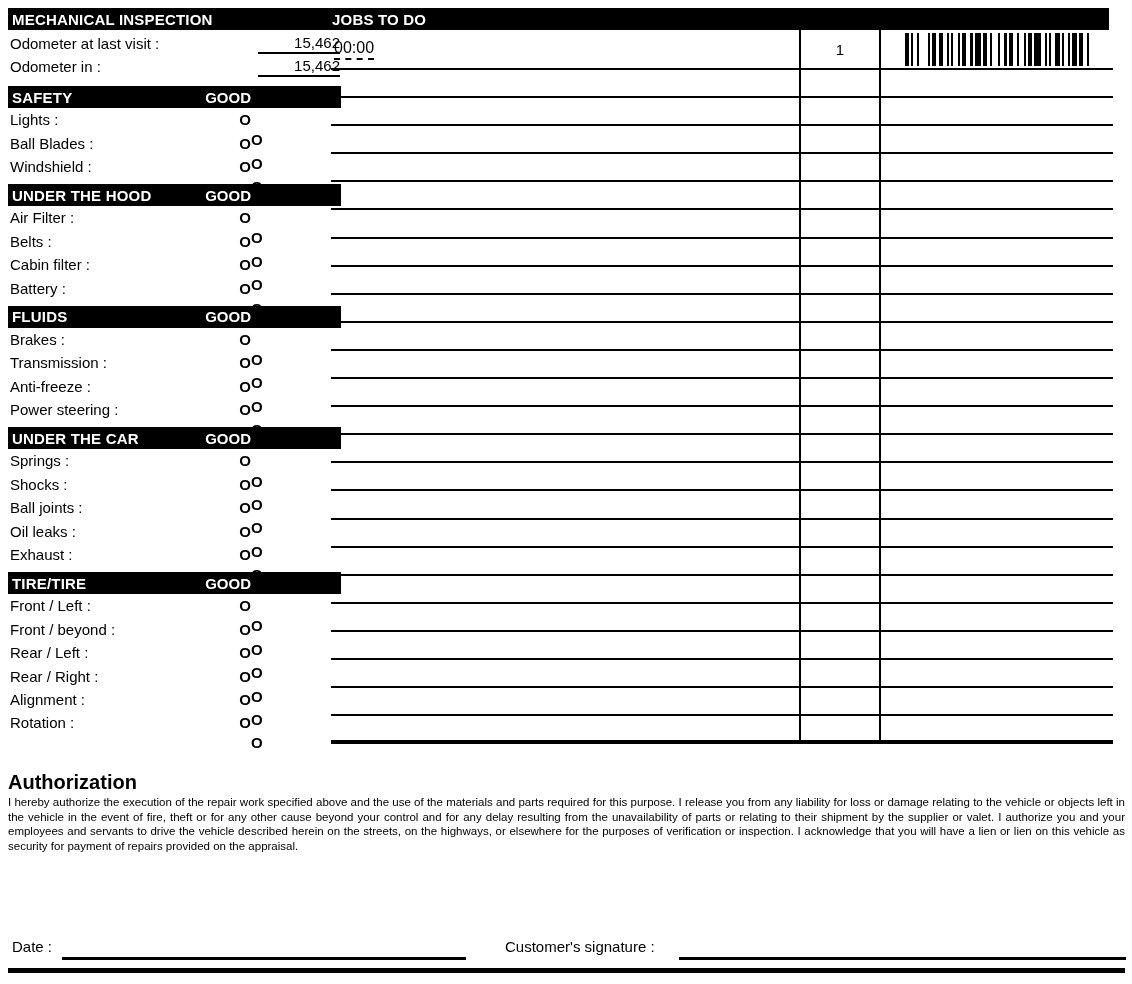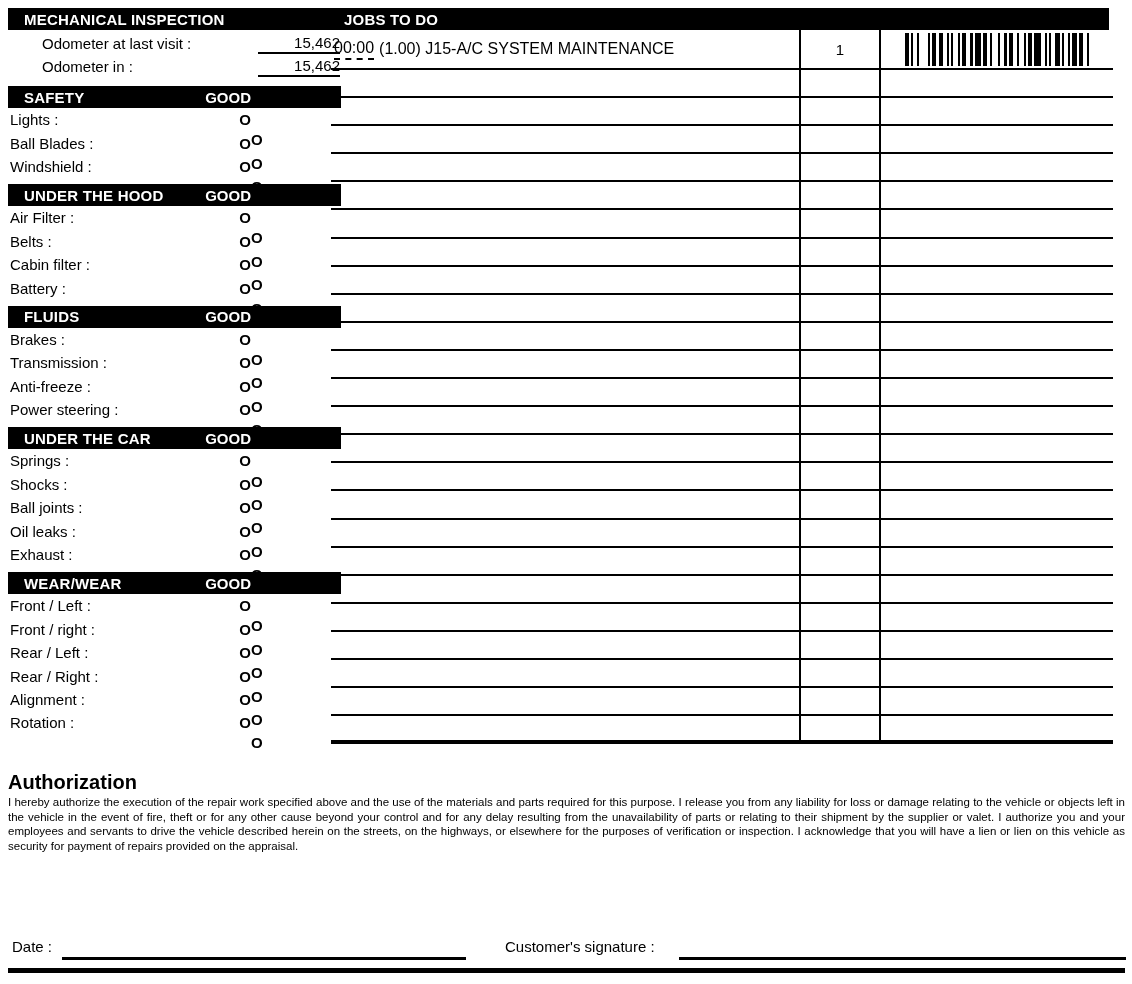--- a/index.html
+++ b/index.html
@@ -2,26 +2,26 @@
 <html><head>
 <meta charset="utf-8">
 <style>
   * { margin:0; padding:0; box-sizing:border-box; }
   html,body { background:#fff; }
   body { width:1132px; height:984px; font-family:"Liberation Sans","DejaVu Sans",sans-serif; color:#000; }
   .page { position:relative; width:1132px; height:984px; background:#fff; overflow:hidden; }
 
   
   .bar { background:#000; color:#fff; font-weight:bold; font-size:15px; height:22px; display:flex; align-items:center; }
-  .bar .bar-title { flex:1; padding-left:16px; letter-spacing:.2px; }
+  .bar .bar-title { flex:1; padding-left:4px; letter-spacing:.2px; }
 
   
   .left-panel { position:absolute; left:8px; top:8px; width:333px; }
   .insp-row { height:23.4px; display:flex; align-items:center; font-size:15px; }
-  .odo-row  { height:23.5px; display:flex; align-items:flex-end; font-size:15px;margin-left:32px; }
+  .odo-row  { height:23.5px; display:flex; align-items:flex-end; font-size:15px; }
   .odo-row .label { flex:1; padding-left:2px; padding-bottom:2px; }
   .odo-val { width:82px; text-align:right; border-bottom:2px solid #000; margin-right:1px; padding-bottom:1px; }
   .label { flex:1; padding-left:2px; }
   .col-g { width:72px; text-align:right; }
   .col-c { width:90px; text-align:left;margin-top:40px; }
   .mark  { font-weight:bold; font-size:15px; }
   section .bar { margin-top:6px; }
   section:first-of-type .bar { margin-top:9px; }
 
   
@@ -173,31 +173,31 @@
             <span class="col-c"><span class="mark">O</span></span>
           </div>
           <div class="insp-row">
             <span class="label">Exhaust :</span>
             <span class="col-g"><span class="mark">O</span></span>
             <span class="col-c"><span class="mark">O</span></span>
           </div>
         </section>
         <section>
           <div class="bar">
-            <span class="bar-title">WEAR/WEAR</span>
+            <span class="bar-title">TIRE/TIRE</span>
             <span class="col-g">GOOD</span>
             <span class="col-c">CHANGE</span>
           </div>
           <div class="insp-row">
             <span class="label">Front / Left :</span>
             <span class="col-g"><span class="mark">O</span></span>
             <span class="col-c"><span class="mark">O</span></span>
           </div>
           <div class="insp-row">
-            <span class="label">Front / right :</span>
+            <span class="label">Front / beyond :</span>
             <span class="col-g"><span class="mark">O</span></span>
             <span class="col-c"><span class="mark">O</span></span>
           </div>
           <div class="insp-row">
             <span class="label">Rear / Left :</span>
             <span class="col-g"><span class="mark">O</span></span>
             <span class="col-c"><span class="mark">O</span></span>
           </div>
           <div class="insp-row">
             <span class="label">Rear / Right :</span>
@@ -218,21 +218,20 @@
       </div>
   </div>
 
   <div class="bar jobs-bar">
     <span class="bar-title">JOBS TO DO</span>
   </div>
   <div class="jobs-table" id="jobs-table">
       <div class="jrow first">
         <div class="jcell-desc">
           <span class="job-time">00:00</span>
-          <span>(1.00) J15-A/C SYSTEM MAINTENANCE</span>
         </div>
         <div class="jcell-qty">1</div>
         <div class="jcell-bc">
           <div class="barcode">
             <span style="width: 4.25287px; background: rgb(0, 0, 0);"></span>
             <span style="width: 2.12644px; background: rgb(255, 255, 255);"></span>
             <span style="width: 2.12644px; background: rgb(0, 0, 0);"></span>
             <span style="width: 4.25287px; background: rgb(255, 255, 255);"></span>
             <span style="width: 2.12644px; background: rgb(0, 0, 0);"></span>
             <span style="width: 8.50575px; background: rgb(255, 255, 255);"></span>

